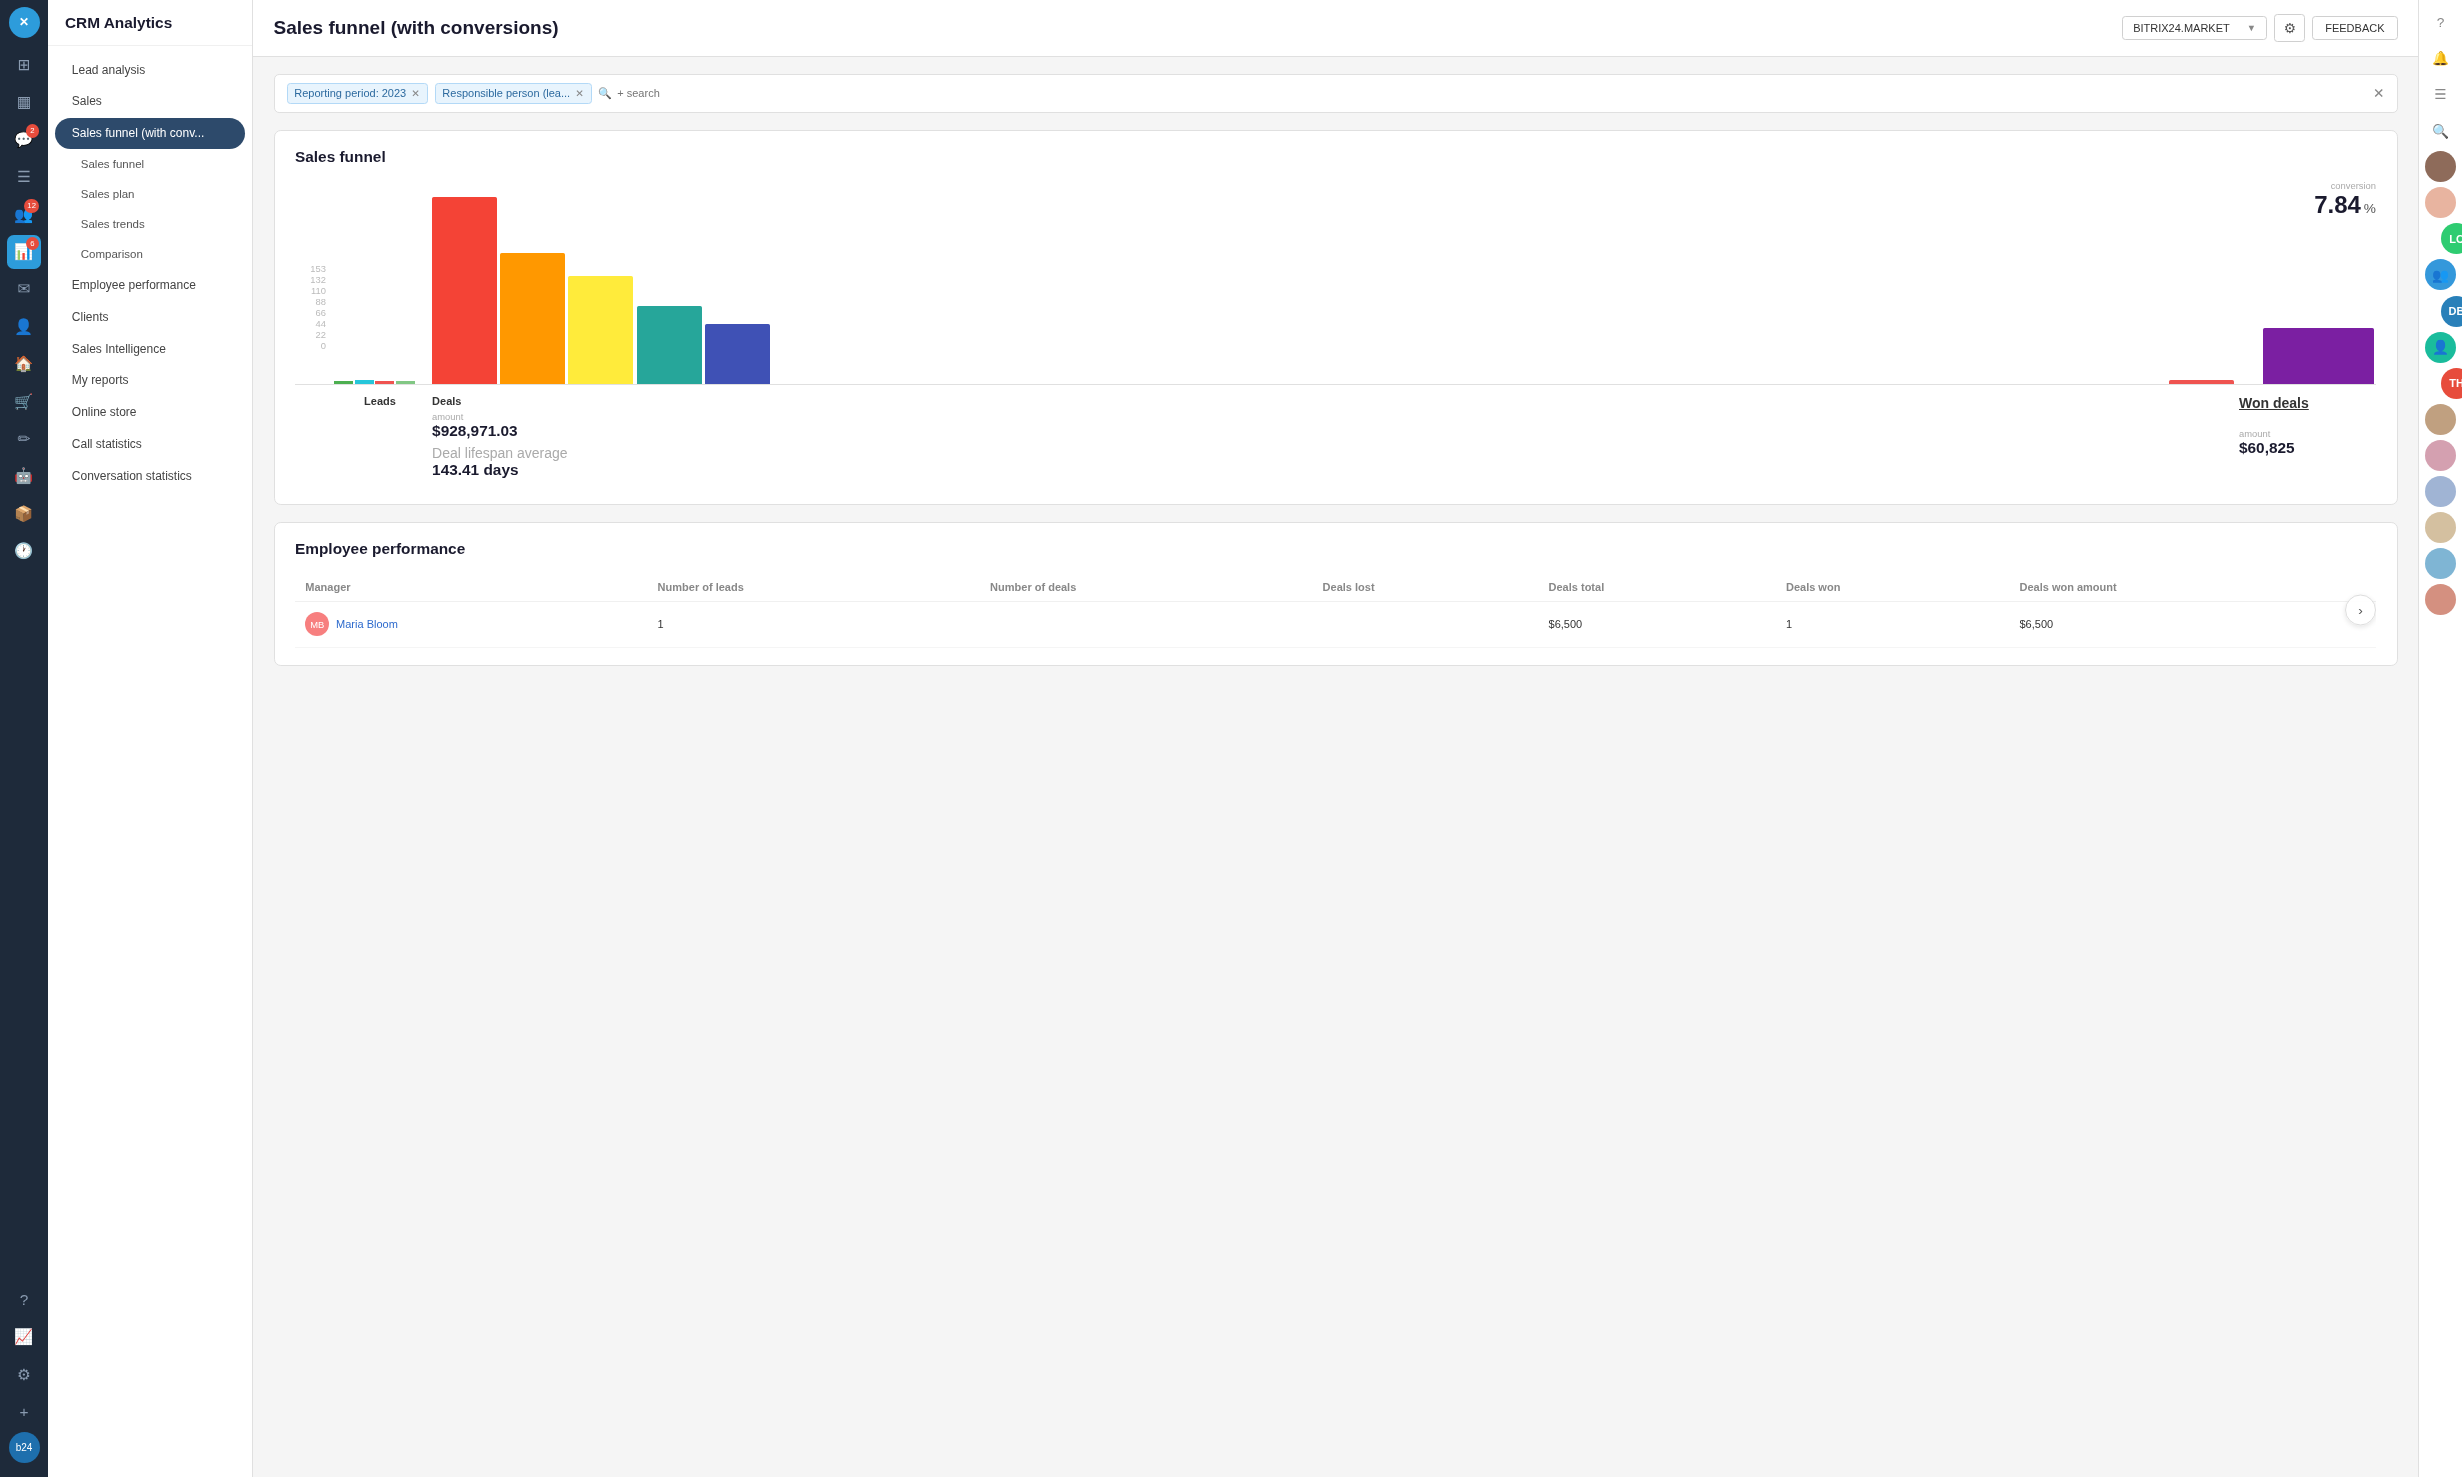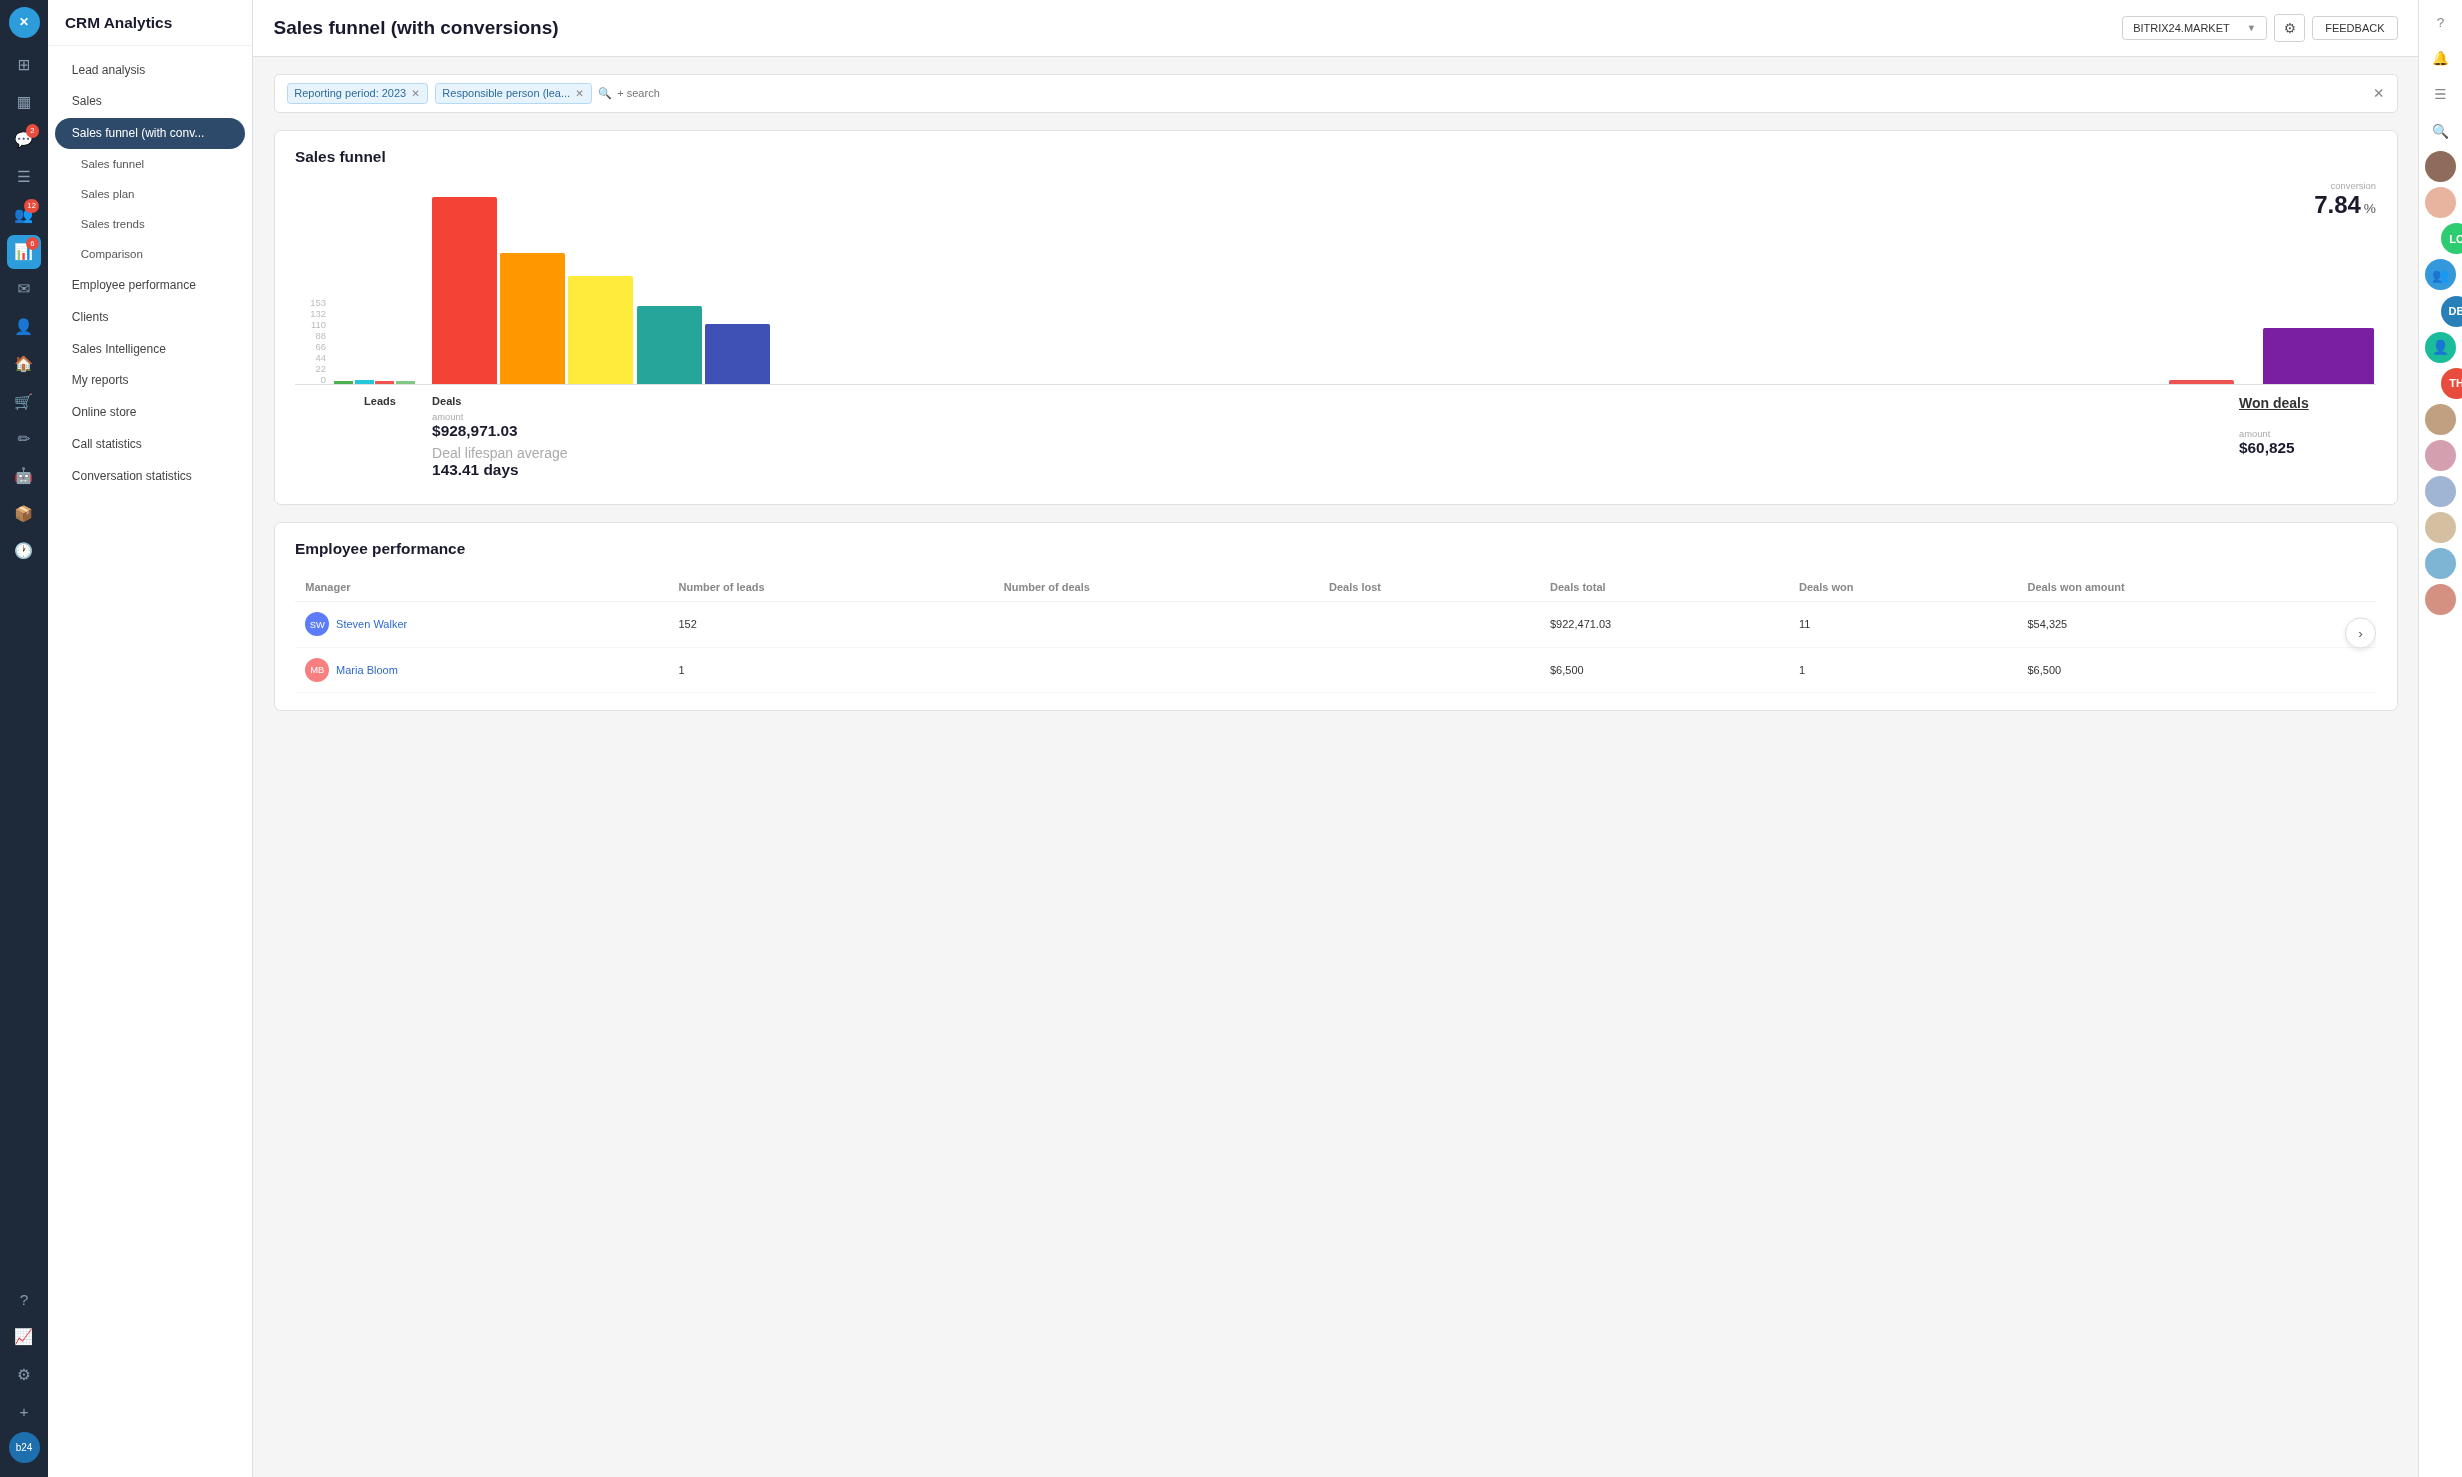--- a/index.html
+++ b/index.html
@@ -433,21 +433,21 @@
           <div style="font-size:9.4px;color:#aaa;">conversion</div>
           <div>
             <span class="conversion-value">7.84</span>
             <span class="conversion-pct">%</span>
           </div>
         </div>
 
         <div style="position:relative; margin-top:8.5px;">
           <div style="display:flex; align-items:flex-end; height:188px; padding-left:38px; border-bottom:0.9px solid #e0e0e0;">
 
-            <div style="position:absolute;left:0;top:0;bottom:0;width:36px;display:flex;flex-direction:column;justify-content:flex-end;padding-bottom:0;margin-top:32px;">
+            <div style="position:absolute;left:0;top:0;bottom:0;width:36px;display:flex;flex-direction:column;justify-content:center;padding-bottom:0;margin-top:32px;">
               <span style="font-size:9.4px;color:#bbb;text-align:right;padding-right:5.1px;">153</span>
               <span style="font-size:9.4px;color:#bbb;text-align:right;padding-right:5.1px;">132</span>
               <span style="font-size:9.4px;color:#bbb;text-align:right;padding-right:5.1px;">110</span>
               <span style="font-size:9.4px;color:#bbb;text-align:right;padding-right:5.1px;">88</span>
               <span style="font-size:9.4px;color:#bbb;text-align:right;padding-right:5.1px;">66</span>
               <span style="font-size:9.4px;color:#bbb;text-align:right;padding-right:5.1px;">44</span>
               <span style="font-size:9.4px;color:#bbb;text-align:right;padding-right:5.1px;">22</span>
               <span style="font-size:9.4px;color:#bbb;text-align:right;padding-right:5.1px;">0</span>
             </div>
 
@@ -511,34 +511,20 @@
               <th>Deals lost</th>
               <th>Deals total</th>
               <th>Deals won</th>
               <th>Deals won amount</th>
             </tr>
           </thead>
           <tbody>
             <tr>
               <td>
                 <div class="manager-cell">
-                  <div class="manager-avatar-placeholder" style="background:#5c7cfa;color:white;font-size:9.4px;">SW</div>
-                  <span class="manager-name">Steven Walker</span>
-                </div>
-              </td>
-              <td>152</td>
-              <td></td>
-              <td></td>
-              <td>$922,471.03</td>
-              <td>11</td>
-              <td>$54,325</td>
-            </tr>
-            <tr>
-              <td>
-                <div class="manager-cell">
                   <div class="manager-avatar-placeholder" style="background:#f77f7f;color:white;font-size:9.4px;">MB</div>
                   <span class="manager-name">Maria Bloom</span>
                 </div>
               </td>
               <td>1</td>
               <td></td>
               <td></td>
               <td>$6,500</td>
               <td>1</td>
               <td>$6,500</td>

